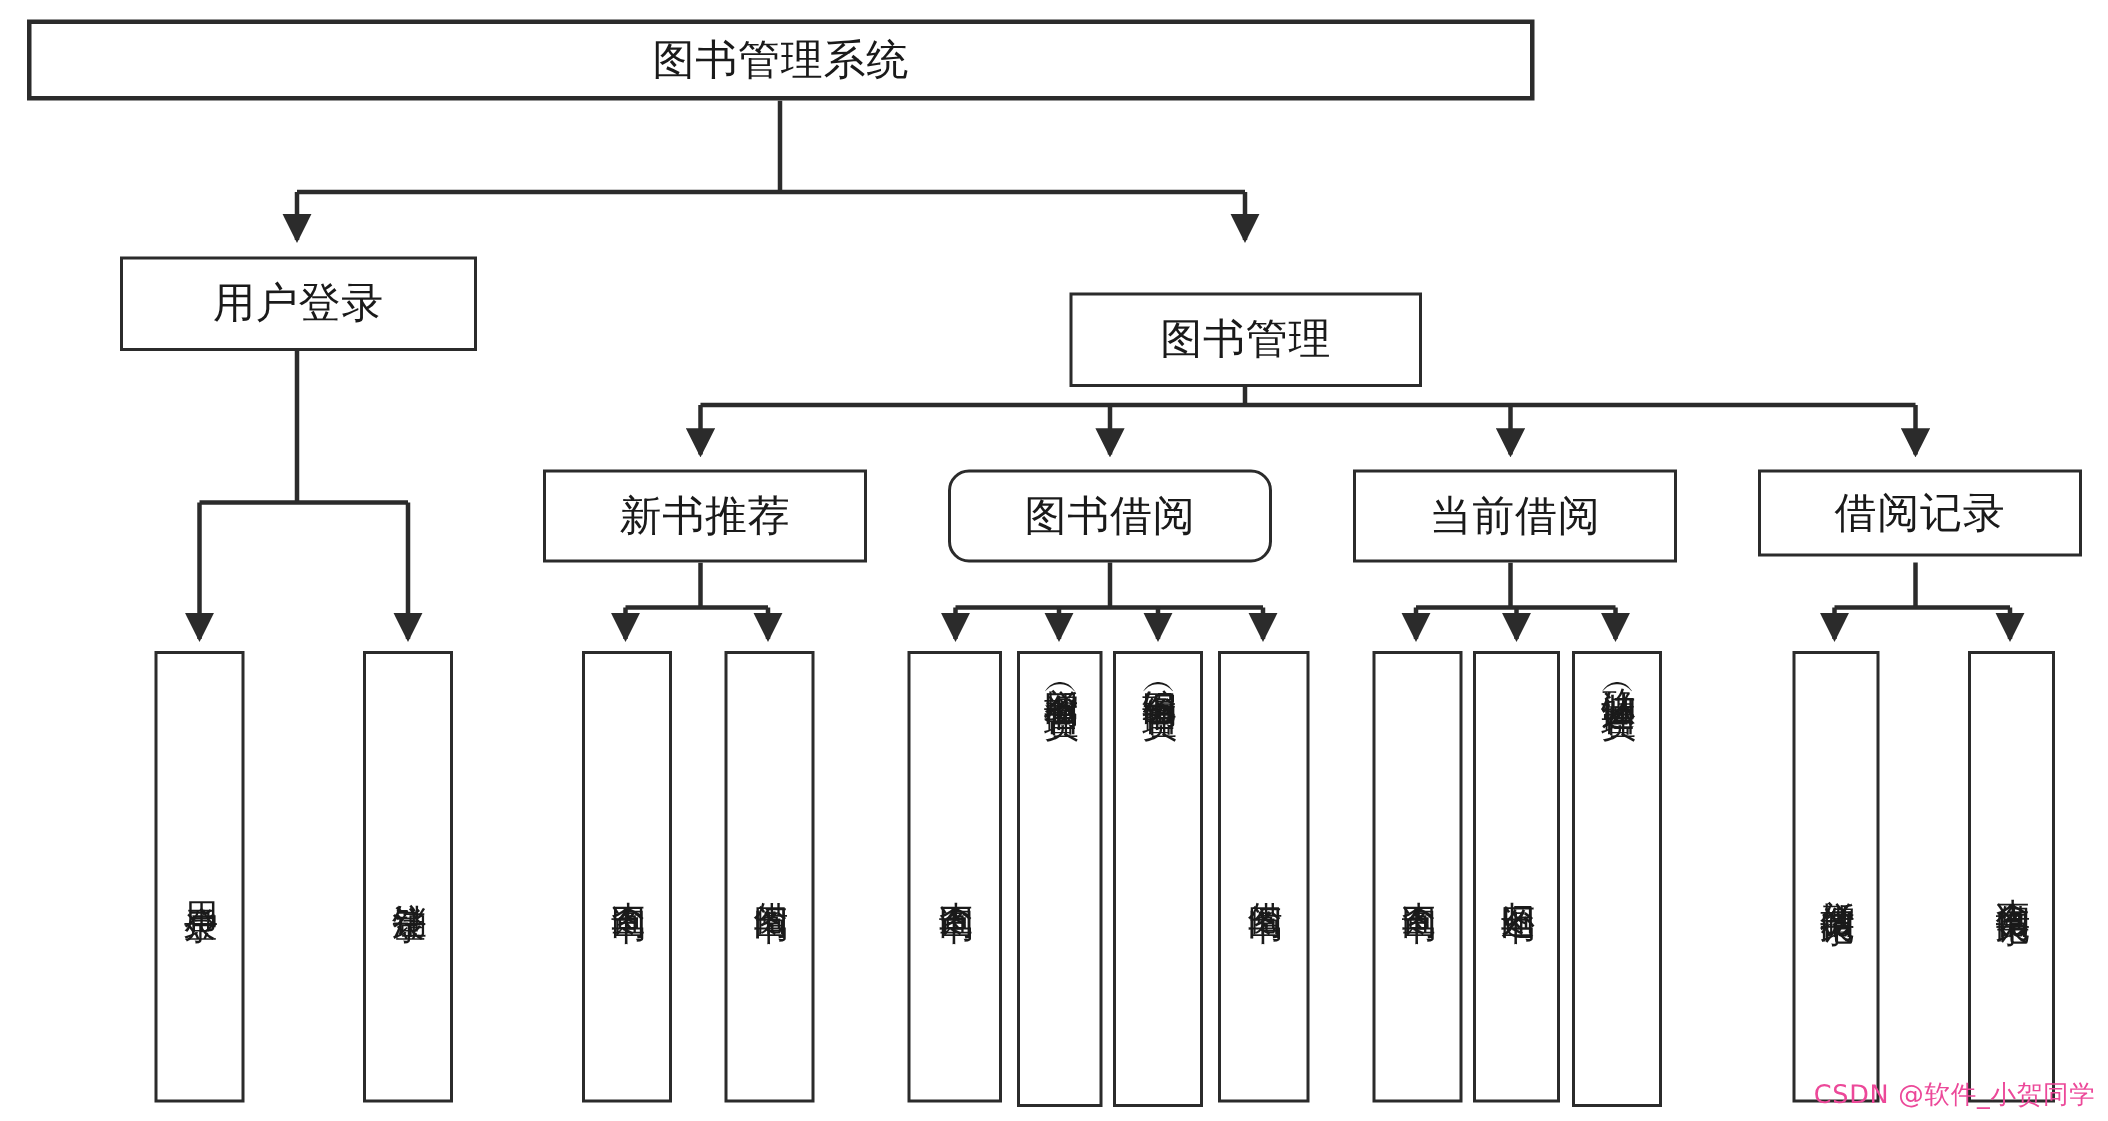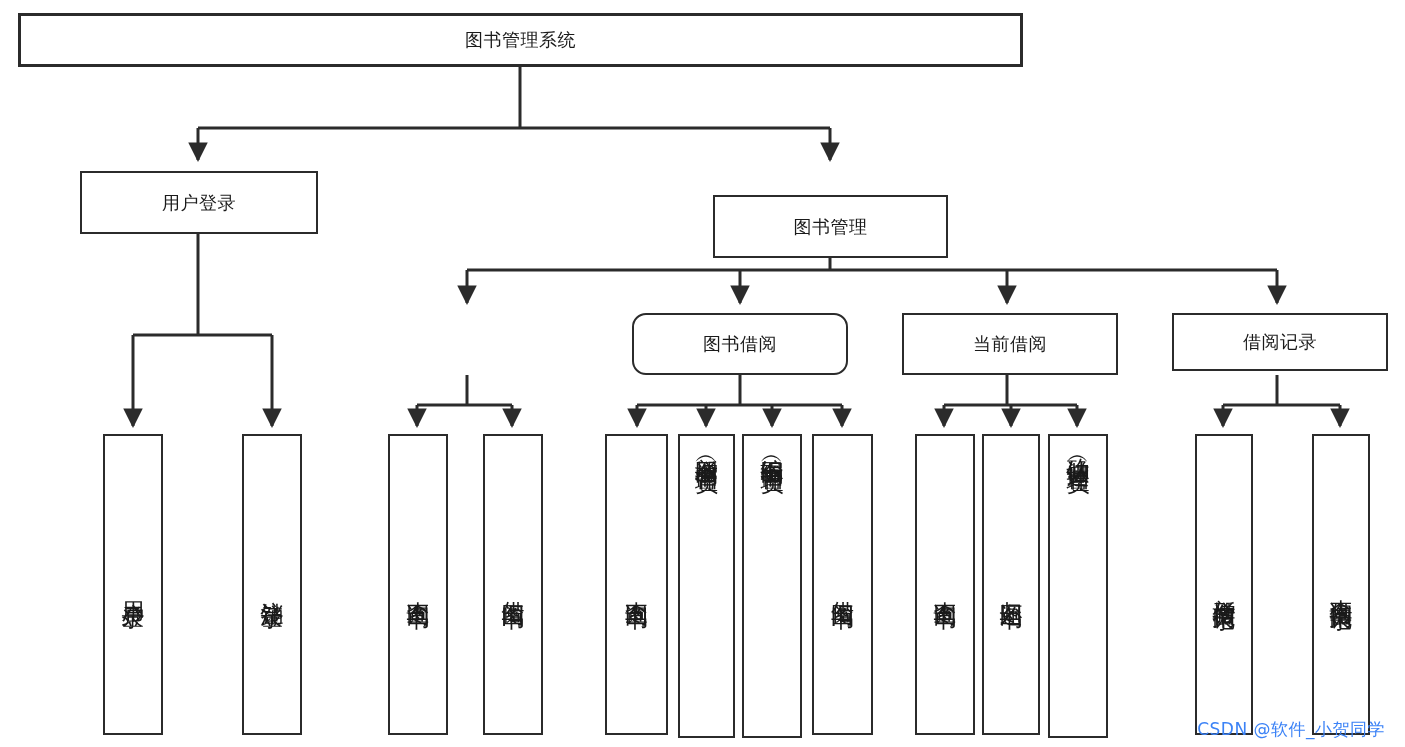--- a/index.html
+++ b/index.html
@@ -35,21 +35,21 @@
     color: #1a1a1a;
   }
   .node.root  { border-width: 3px; }
   .node-label {
     text-align: center;
     line-height: 1.1;
     white-space: nowrap;
   }
   
   .h-label {
-    font-size: 18px;
+    font-size: 28px;
     letter-spacing: 0.5px;
   }
   
   .node.leaf {
     align-items: flex-start;
     justify-content: center;
     padding-top: 4px;
   }
   .v-label {
     writing-mode: vertical-rl;
@@ -65,24 +65,24 @@
     height: 100%;
     display: flex;
     align-items: center;
     justify-content: center;
   }
   .leaf-inner.top {
     align-items: flex-start;
   }
   #watermark {
     position: absolute;
-    right: 20px;
+    right: 8px;
     bottom: 6px;
     font-size: 17px;
-    color: #3b82f6;
+    color: #ec4899;
     white-space: nowrap;
     letter-spacing: 0.5px;
     pointer-events: none;
     margin-top: 36px;
   }
 </style>
 </head>
 <body>
 
 <div id="canvas">
@@ -142,20 +142,23 @@
   </div>
 
   <div class="node" style="left:80px; top:171px; width:238px; height:63px;">
     <span class="node-label h-label">用户登录</span>
   </div>
 
   <div class="node" style="left:713px; top:171px; width:235px; height:63px;margin-top:24px;">
     <span class="node-label h-label">图书管理</span>
   </div>
 
+  <div class="node" style="left:362px; top:313px; width:216px; height:62px;">
+    <span class="node-label h-label">新书推荐</span>
+  </div>
 
   <div class="node" style="left:632px; top:313px; width:216px; height:62px;border-radius:14px;">
     <span class="node-label h-label">图书借阅</span>
   </div>
 
   <div class="node" style="left:902px; top:313px; width:216px; height:62px;">
     <span class="node-label h-label">当前借阅</span>
   </div>
 
   <div class="node" style="left:1172px; top:313px; width:216px; height:58px;">

